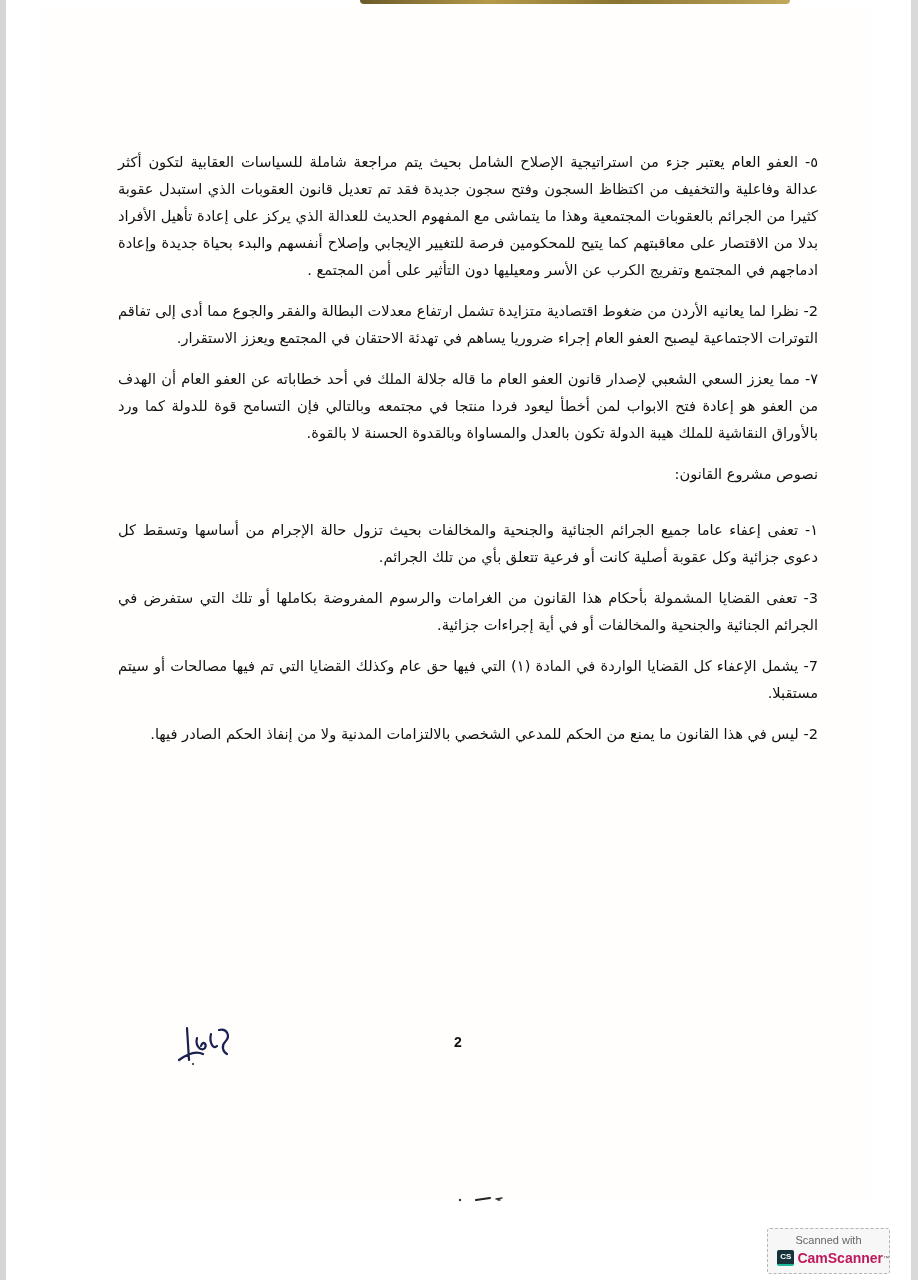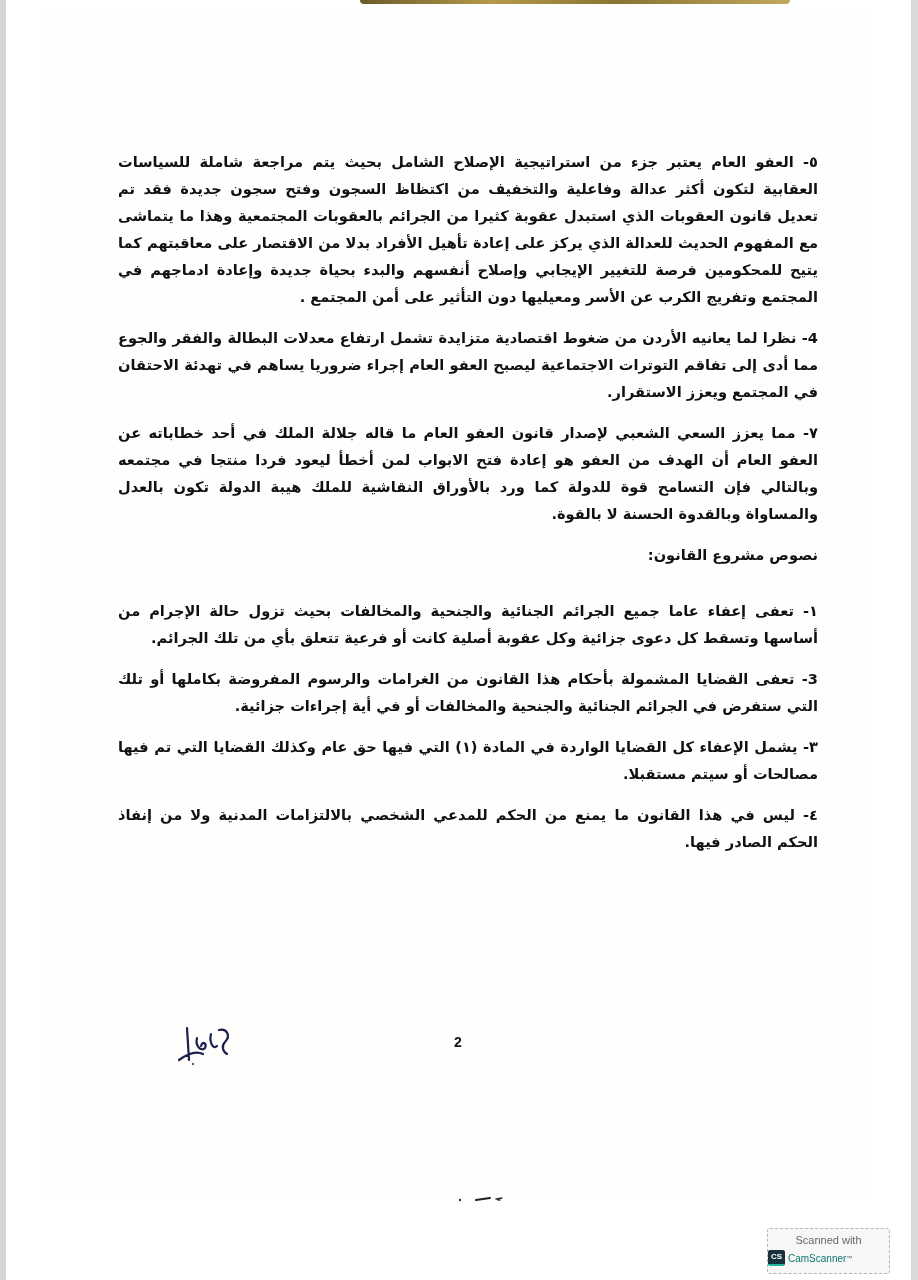--- a/index.html
+++ b/index.html
@@ -37,21 +37,21 @@
     position: absolute;
     left: 118px;
     top: 148px;
     width: 700px;
     direction: rtl;
     text-align: justify;
     text-align-last: right;
     color: #111;
     font-family: "DejaVu Sans", sans-serif;
     font-size: 14.6px;
-    font-weight: bold;
+    font-weight: normal;
     line-height: 27px;
   }
   .para { margin: 0 0 14px 0; }
   .para.tight { margin-bottom: 10px; }
   .heading { margin: 6px 0 29px 0; }
   .signature {
     position: absolute; left: 175px; top: 1020px; width: 60px; height: 45px;
   }
   .page-number {
     position: absolute; left: 454px; top: 1034px;
@@ -68,50 +68,50 @@
     border-radius: 3px;
     background: #f7f7f7;
     font-family: "Liberation Sans", sans-serif;
     text-align: center;
     box-sizing: border-box;
   }
   .watermark .wm-top {
     display: block; font-size: 11px; color: #666; margin-top: 5px; line-height: 13px;
   }
   .watermark .wm-bottom {
-    display: flex; align-items: center; justify-content: flex-start;
+    display: flex; align-items: center; justify-content: flex-end;
     margin-top: 3px;
   }
   .cs-logo {
     display: inline-block; width: 17px; height: 14px;
     background: #17323a; color: #fff; border-radius: 2px;
     font-size: 8px; font-weight: bold; line-height: 14px; text-align: center;
     border-bottom: 2px solid #1fb89a;
     margin-right: 3px;
   }
-  .wm-brand { font-size: 10px; color: #0f766e; }
+  .wm-brand { font-size: 14px; color: #be185d; font-weight: bold; }
 </style>
 </head>
 <body>
 
 <div class="edge-left"></div>
 <div class="edge-right"></div>
 
 <div class="page"></div>
 <div class="binding-strip"></div>
 
 <div class="content">
   <p class="para">٥- العفو العام يعتبر جزء من استراتيجية الإصلاح الشامل بحيث يتم مراجعة شاملة للسياسات العقابية لتكون أكثر عدالة وفاعلية والتخفيف من اكتظاظ السجون وفتح سجون جديدة فقد تم تعديل قانون العقوبات الذي استبدل عقوبة كثيرا من الجرائم بالعقوبات المجتمعية وهذا ما يتماشى مع المفهوم الحديث للعدالة الذي يركز على إعادة تأهيل الأفراد بدلا من الاقتصار على معاقبتهم كما يتيح للمحكومين فرصة للتغيير الإيجابي وإصلاح أنفسهم والبدء بحياة جديدة وإعادة ادماجهم في المجتمع وتفريج الكرب عن الأسر ومعيليها دون التأثير على أمن المجتمع .</p>
-  <p class="para">4- نظرا لما يعانيه الأردن من ضغوط اقتصادية متزايدة تشمل ارتفاع معدلات البطالة والفقر والجوع مما أدى إلى تفاقم التوترات الاجتماعية ليصبح العفو العام إجراء ضروريا يساهم في تهدئة الاحتقان في المجتمع ويعزز الاستقرار.</p>
+  <p class="para">2- نظرا لما يعانيه الأردن من ضغوط اقتصادية متزايدة تشمل ارتفاع معدلات البطالة والفقر والجوع مما أدى إلى تفاقم التوترات الاجتماعية ليصبح العفو العام إجراء ضروريا يساهم في تهدئة الاحتقان في المجتمع ويعزز الاستقرار.</p>
   <p class="para">٧- مما يعزز السعي الشعبي لإصدار قانون العفو العام ما قاله جلالة الملك في أحد خطاباته عن العفو العام أن الهدف من العفو هو إعادة فتح الابواب لمن أخطأ ليعود فردا منتجا في مجتمعه وبالتالي فإن التسامح قوة للدولة كما ورد بالأوراق النقاشية للملك هيبة الدولة تكون بالعدل والمساواة وبالقدوة الحسنة لا بالقوة.</p>
   <p class="heading">نصوص مشروع القانون:</p>
   <p class="para">١- تعفى إعفاء عاما جميع الجرائم الجنائية والجنحية والمخالفات بحيث تزول حالة الإجرام من أساسها وتسقط كل دعوى جزائية وكل عقوبة أصلية كانت أو فرعية تتعلق بأي من تلك الجرائم.</p>
   <p class="para">3- تعفى القضايا المشمولة بأحكام هذا القانون من الغرامات والرسوم المفروضة بكاملها أو تلك التي ستفرض في الجرائم الجنائية والجنحية والمخالفات أو في أية إجراءات جزائية.</p>
-  <p class="para">٣- يشمل الإعفاء كل القضايا الواردة في المادة (١) التي فيها حق عام وكذلك القضايا التي تم فيها مصالحات أو سيتم مستقبلا.</p>
-  <p class="para">٤- ليس في هذا القانون ما يمنع من الحكم للمدعي الشخصي بالالتزامات المدنية ولا من إنفاذ الحكم الصادر فيها.</p>
+  <p class="para">7- يشمل الإعفاء كل القضايا الواردة في المادة (١) التي فيها حق عام وكذلك القضايا التي تم فيها مصالحات أو سيتم مستقبلا.</p>
+  <p class="para">2- ليس في هذا القانون ما يمنع من الحكم للمدعي الشخصي بالالتزامات المدنية ولا من إنفاذ الحكم الصادر فيها.</p>
 </div>
 
 <svg class="signature" viewBox="0 0 60 45">
   <path d="M4 40 C12 34, 20 30, 28 34 M12 8 L14 40 M22 18 C20 26, 26 32, 30 28 C32 24, 28 20, 26 26 M36 14 C34 22, 38 30, 42 26 M44 10 C52 8, 56 16, 50 22 C46 26, 48 32, 52 34" fill="none" stroke="#1a2050" stroke-width="2.2" stroke-linecap="round" stroke-linejoin="round"></path>
   <circle cx="18" cy="44" r="1" fill="#1a2050"></circle>
 </svg>
 
 <div class="page-number">2</div>
 
 <svg class="stray-mark" viewBox="0 0 70 6">

